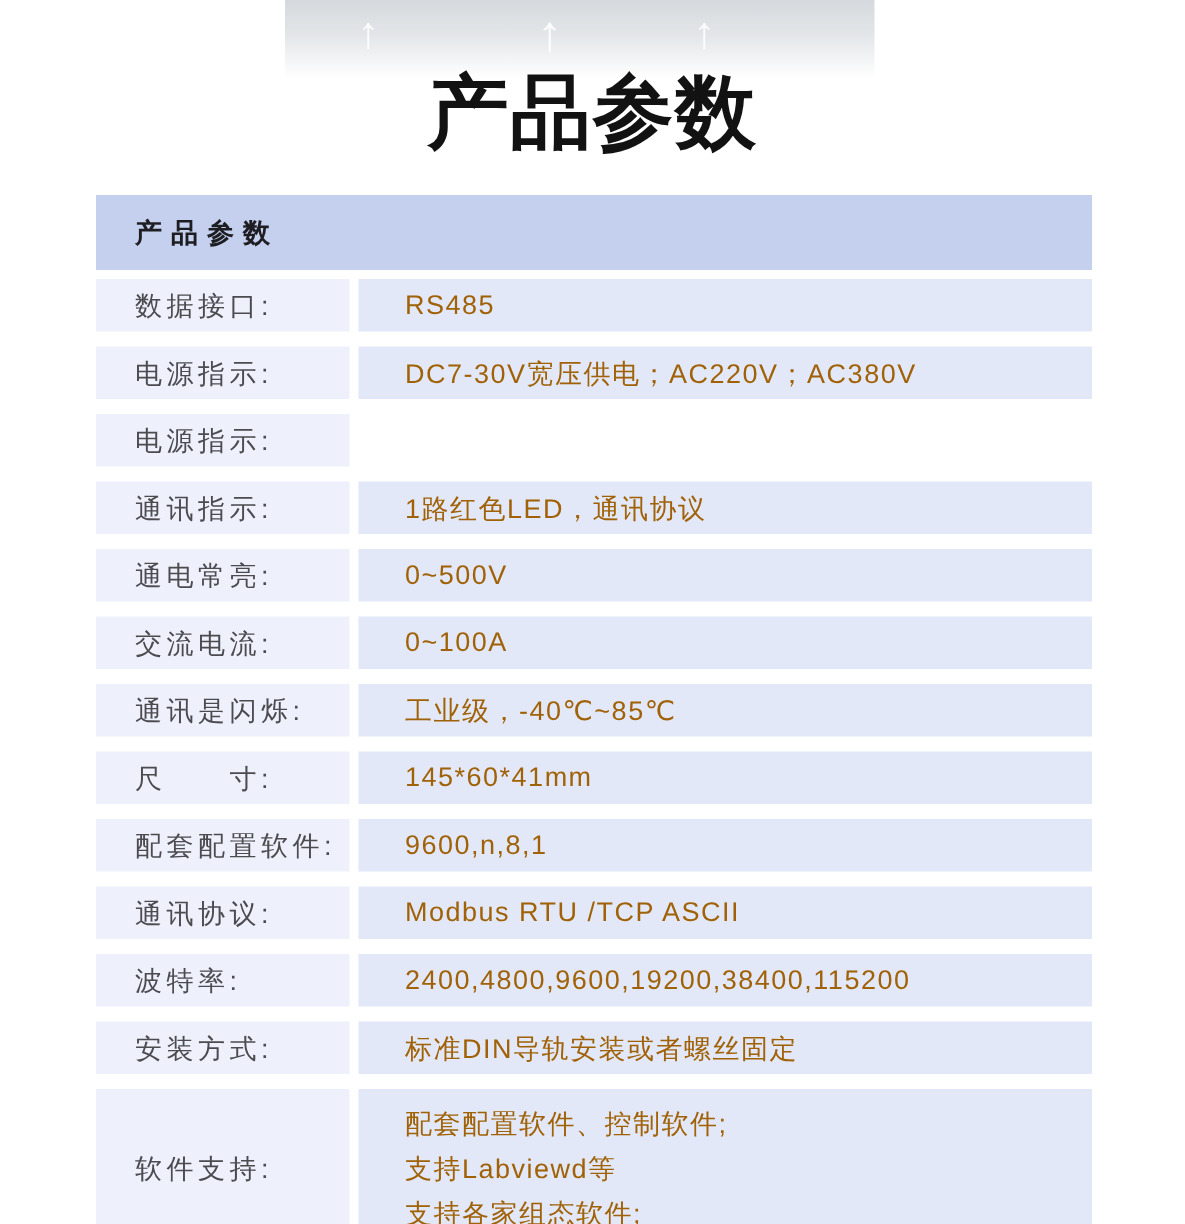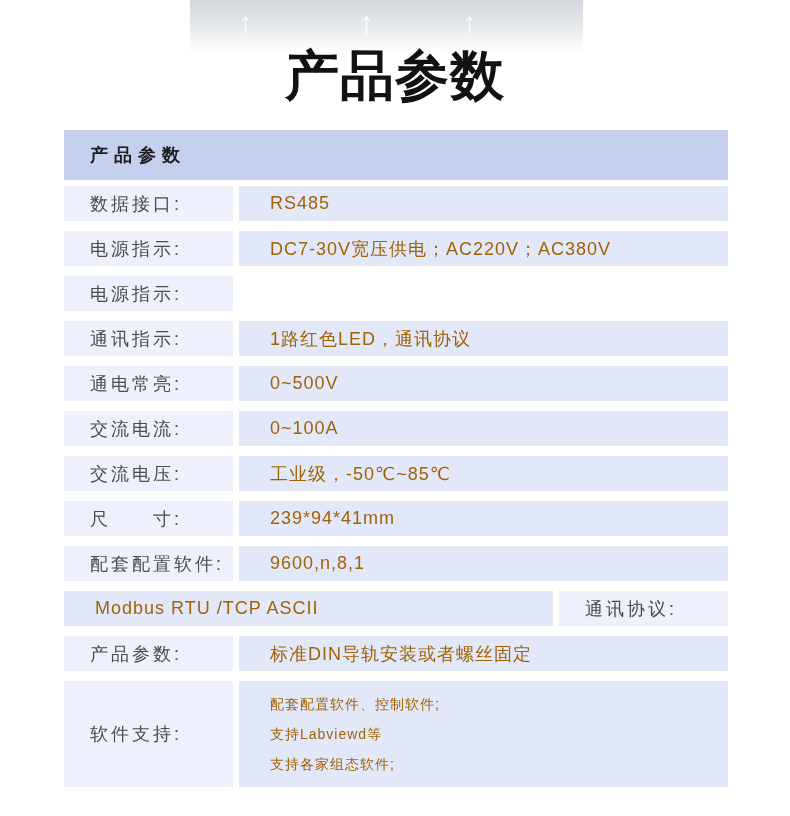--- a/index.html
+++ b/index.html
@@ -50,21 +50,21 @@
     flex: 1;
     background: var(--value-bg, #e2e8f8);
     padding-left: 31px;
     font-size: 18px; letter-spacing: 1px; color: #a16207;
   }
   .spec-row:not(.multi) .cell { min-height: 35px; }
 
   .spec-row.multi .cell.value {
     display: block; padding-top: 8px; padding-bottom: 8px;
   }
-  .spec-row.multi .vline { line-height: 30px; font-size: 14px; letter-spacing: 1px; }
+  .spec-row.multi .vline { line-height: 30px; font-size: 18px; letter-spacing: 1px; }
 </style>
 </head>
 <body>
 
 <div class="hero-strip">
   <span class="arrow a1">↑</span>
   <span class="arrow a2">↑</span>
   <span class="arrow a3">↑</span>
 </div>
 
@@ -90,37 +90,41 @@
       </div>
       <div class="spec-row">
         <div class="cell label">通电常亮:</div>
         <div class="cell value">0~500V</div>
       </div>
       <div class="spec-row">
         <div class="cell label">交流电流:</div>
         <div class="cell value">0~100A</div>
       </div>
       <div class="spec-row">
-        <div class="cell label">交流电压:</div>
-        <div class="cell value">工业级，-50℃~85℃</div>
+        <div class="cell label">通讯是闪烁:</div>
+        <div class="cell value">工业级，-40℃~85℃</div>
       </div>
       <div class="spec-row">
         <div class="cell label">尺　　寸:</div>
-        <div class="cell value">239*94*41mm</div>
+        <div class="cell value">145*60*41mm</div>
       </div>
       <div class="spec-row">
         <div class="cell label">配套配置软件:</div>
         <div class="cell value">9600,n,8,1</div>
       </div>
       <div class="spec-row">
+        <div class="cell label">通讯协议:</div>
         <div class="cell value">Modbus RTU /TCP ASCII</div>
-        <div class="cell label">通讯协议:</div>
       </div>
       <div class="spec-row">
-        <div class="cell label">产品参数:</div>
+        <div class="cell label">波特率:</div>
+        <div class="cell value">2400,4800,9600,19200,38400,115200</div>
+      </div>
+      <div class="spec-row">
+        <div class="cell label">安装方式:</div>
         <div class="cell value">标准DIN导轨安装或者螺丝固定</div>
       </div>
       <div class="spec-row multi">
         <div class="cell label">软件支持:</div>
         <div class="cell value">
           <div class="vline">配套配置软件、控制软件;</div>
           <div class="vline">支持Labviewd等</div>
           <div class="vline">支持各家组态软件;</div>
         </div>
       </div>

